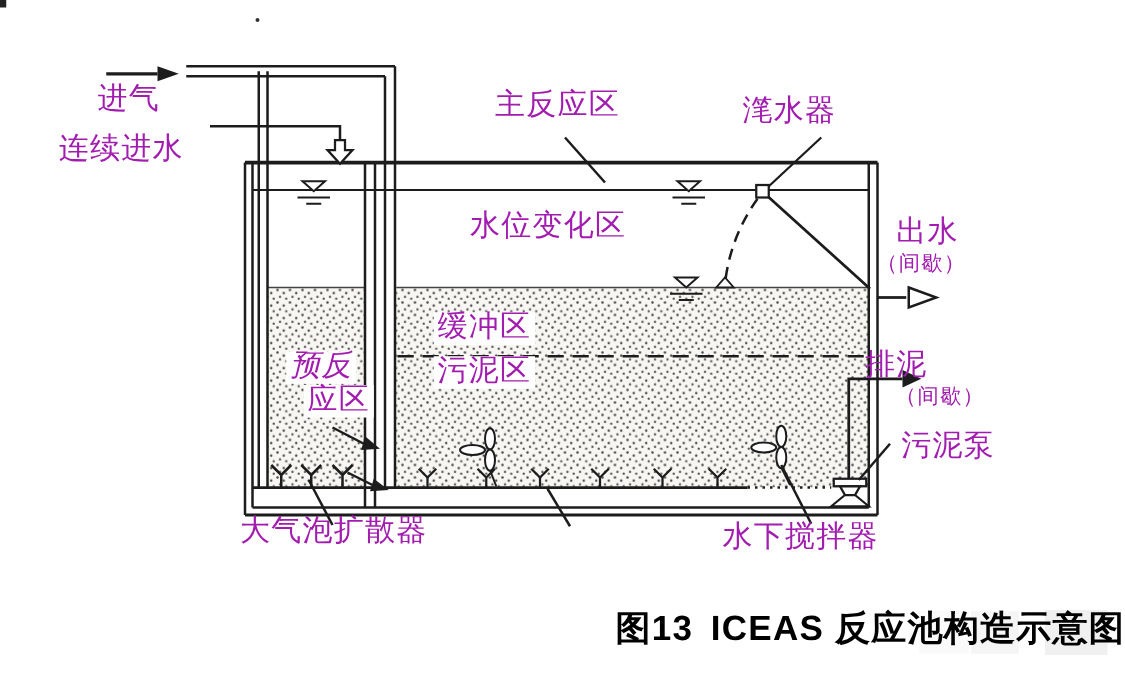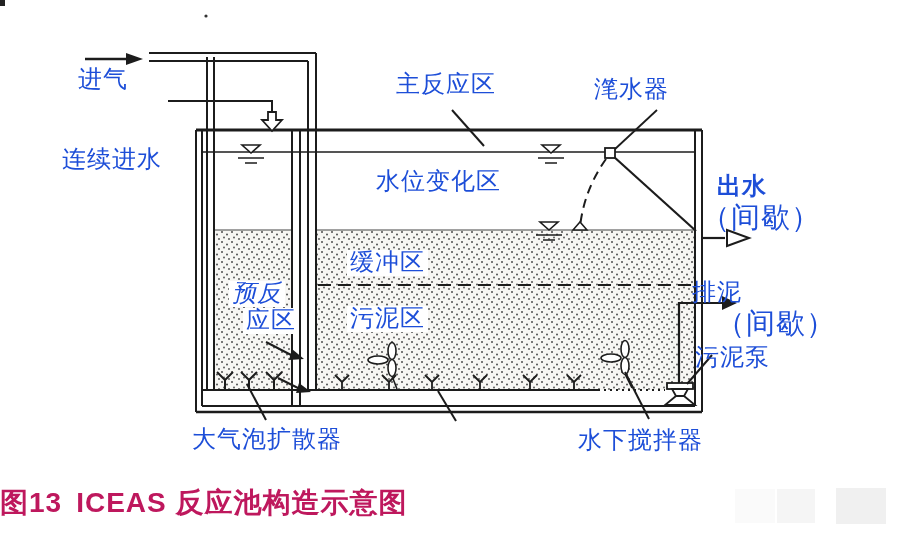--- a/index.html
+++ b/index.html
@@ -2,29 +2,29 @@
 <html><head>
 <meta charset="utf-8">
 <style>
   html,body{margin:0;padding:0;background:#fff;}
   .stage{
     position:relative;width:900px;height:545px;background:#ffffff;overflow:hidden;
     font-family:"Liberation Serif","DejaVu Serif",serif;
   }
   .stage svg{position:absolute;left:0;top:0;}
   .lbl{
-    position:absolute;font-size:24px;color:#1d4ed8;white-space:nowrap;
+    position:absolute;font-size:24px;color:#a21caf;white-space:nowrap;
     line-height:1.08;letter-spacing:1px;z-index:3;
   }
   .boxed{background:#fff;padding:0 3px;}
-  .small{font-size:29px;}
+  .small{font-size:17px;}
   .caption{
-    position:absolute;left:0;top:484px;width:100%;text-align:left;
+    position:absolute;left:0;top:484px;width:100%;text-align:right;
     font-family:"Liberation Sans","DejaVu Sans",sans-serif;font-weight:bold;
-    font-size:28px;color:#be185d;z-index:3;letter-spacing:1px;
+    font-size:28px;color:#000000;z-index:3;letter-spacing:1px;
   }
   .caption .cap-title{margin-left:14px;}
 </style>
 </head>
 <body>
 
 <div class="stage">
 
   <svg width="900" height="545" viewBox="0 0 900 545">
     <defs>
@@ -168,33 +168,33 @@
       <path d="M247,384 L266,420"></path>
       <path d="M438,391 L456,421"></path>
       <path d="M625,372 L649,419"></path>
       <path d="M712,355 L687,384"></path>
     </g>
     <polygon points="292,349 304,359 289,360" fill="#1c1c1c"></polygon>
     <polygon points="299,383 311,392 296,393" fill="#1c1c1c"></polygon>
   </svg>
 
   <div class="lbl" style="left:78px;top:67px;">进气</div>
-  <div class="lbl" style="left:62px;top:107px;margin-top:40px;">连续进水</div>
+  <div class="lbl" style="left:47px;top:107px;">连续进水</div>
   <div class="lbl" style="left:396px;top:72px;">主反应区</div>
   <div class="lbl" style="left:594px;top:77px;">滗水器</div>
   <div class="lbl boxed" style="left:347px;top:250px;">缓冲区</div>
   <div class="lbl" style="left:376px;top:169px;">水位变化区</div>
-  <div class="lbl boxed" style="left:347px;top:306px;">污泥区</div>
+  <div class="lbl boxed" style="left:347px;top:285px;">污泥区</div>
   <div class="lbl boxed" style="left:229px;top:281px;font-style:italic;">预反</div>
   <div class="lbl boxed" style="left:243px;top:308px;">应区</div>
-  <div class="lbl" style="left:717px;top:174px;font-weight:bold;">出水</div>
+  <div class="lbl" style="left:717px;top:174px;">出水</div>
   <div class="lbl small" style="left:701px;top:202px;">（间歇）</div>
   <div class="lbl" style="left:692px;top:280px;">排泥</div>
   <div class="lbl small" style="left:716px;top:308px;">（间歇）</div>
-  <div class="lbl" style="left:695px;top:345px;">污泥泵</div>
-  <div class="lbl" style="left:192px;top:427px;">大气泡扩散器</div>
-  <div class="lbl" style="left:578px;top:428px;">水下搅拌器</div>
+  <div class="lbl" style="left:721px;top:345px;">污泥泵</div>
+  <div class="lbl" style="left:192px;top:413px;">大气泡扩散器</div>
+  <div class="lbl" style="left:578px;top:418px;">水下搅拌器</div>
 
   <div class="caption">
     <span>图13</span><span class="cap-title">ICEAS 反应池构造示意图</span>
   </div>
 
 </div>
 
 </body></html>

